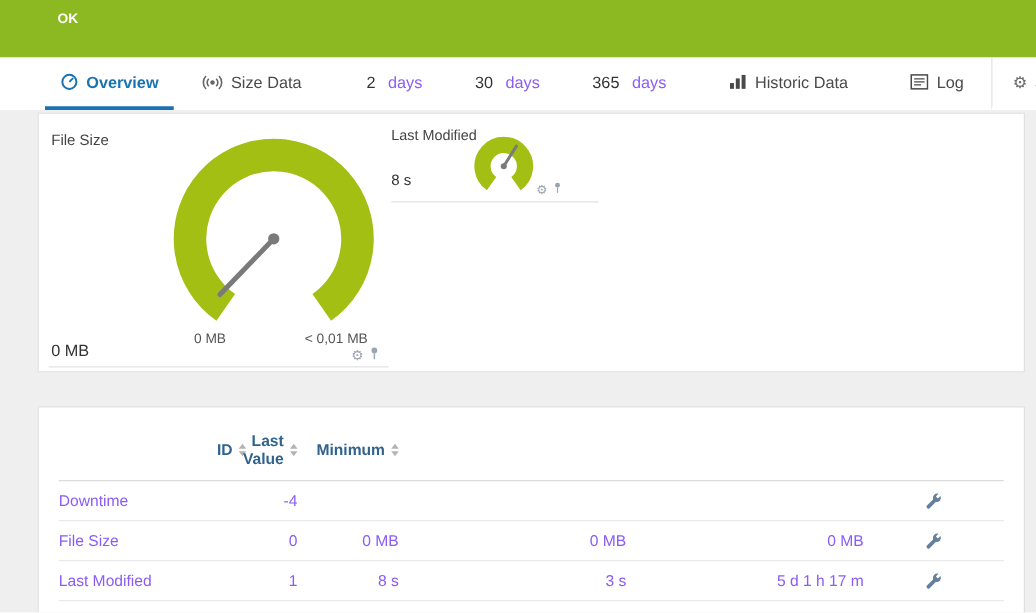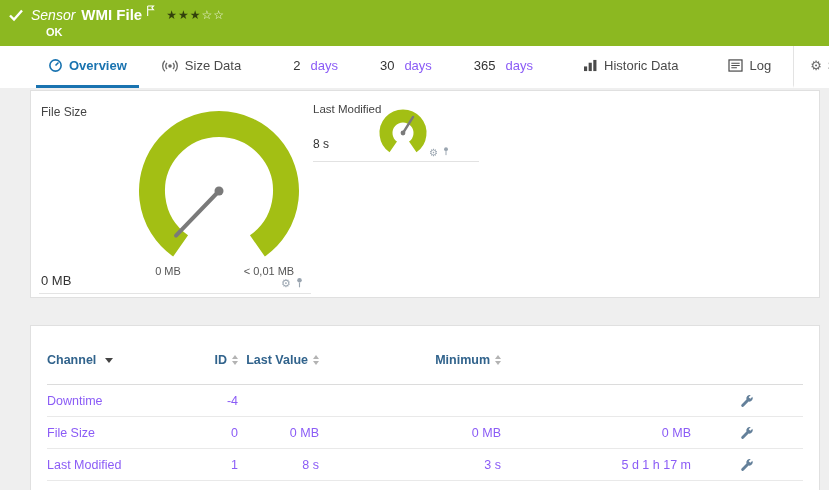--- a/index.html
+++ b/index.html
@@ -72,35 +72,20 @@
   .sort .down{border-top:4px solid #b3b3b3;}
   .caret{display:inline-block;width:0;height:0;border-left:4px solid transparent;
          border-right:4px solid transparent;border-top:5px solid #444;margin-left:4px;}
 </style>
 </head>
 <body>
 
 <div class="page">
 
   <div class="topbar">
-    <div class="topbar-row">
-      <span class="check-icon">
-        <svg width="16" height="16" viewBox="0 0 16 16">
-            <path d="M2 8.5 L6 12.5 L14 3.5" stroke="#fff" stroke-width="2.4" fill="none"></path>
-          </svg>
-      </span>
-      <span class="sensor-kind">Sensor</span>
-      <span class="sensor-name">WMI File</span>
-      <span class="flag-icon">
-        <svg width="10" height="12" viewBox="0 0 12 14">
-            <path d="M2 1 v12 M2 1 h7 l-2 2.2 2 2.3 H2" stroke="#fff" stroke-width="1.3" fill="none"></path>
-          </svg>
-      </span>
-      <span class="stars"><span class="filled">★★★</span><span class="empty">☆☆</span></span>
-    </div>
     <div class="status-ok">OK</div>
   </div>
 
   <div class="tabs">
     <div class="tab active">
       <span class="tab-icon">
         <svg width="15" height="15" viewBox="0 0 16 16">
             <circle cx="8" cy="8" r="6" fill="none" stroke="#1973b0" stroke-width="1.7"></circle>
             <path d="M8 8 L11.2 4.8" stroke="#1973b0" stroke-width="1.7"></path>
           </svg>
@@ -197,24 +182,20 @@
                 <circle cx="4" cy="3.5" r="2.6" fill="#9aa5b0"></circle>
                 <path d="M4 6 v5.5" stroke="#9aa5b0" stroke-width="1.3"></path>
               </svg>
           </span>
         </div>
       </div>
     </div>
 
     <div class="panel panel-table">
       <div class="trow thead">
-        <div class="th left">
-          <span>Channel</span>
-          <span class="caret"></span>
-        </div>
         <div class="th">
           <span>ID</span>
           <span class="sort">
               <i class="up"></i>
               <i class="down"></i>
             </span>
         </div>
         <div class="th">
           <span>Last Value</span>
           <span class="sort">

